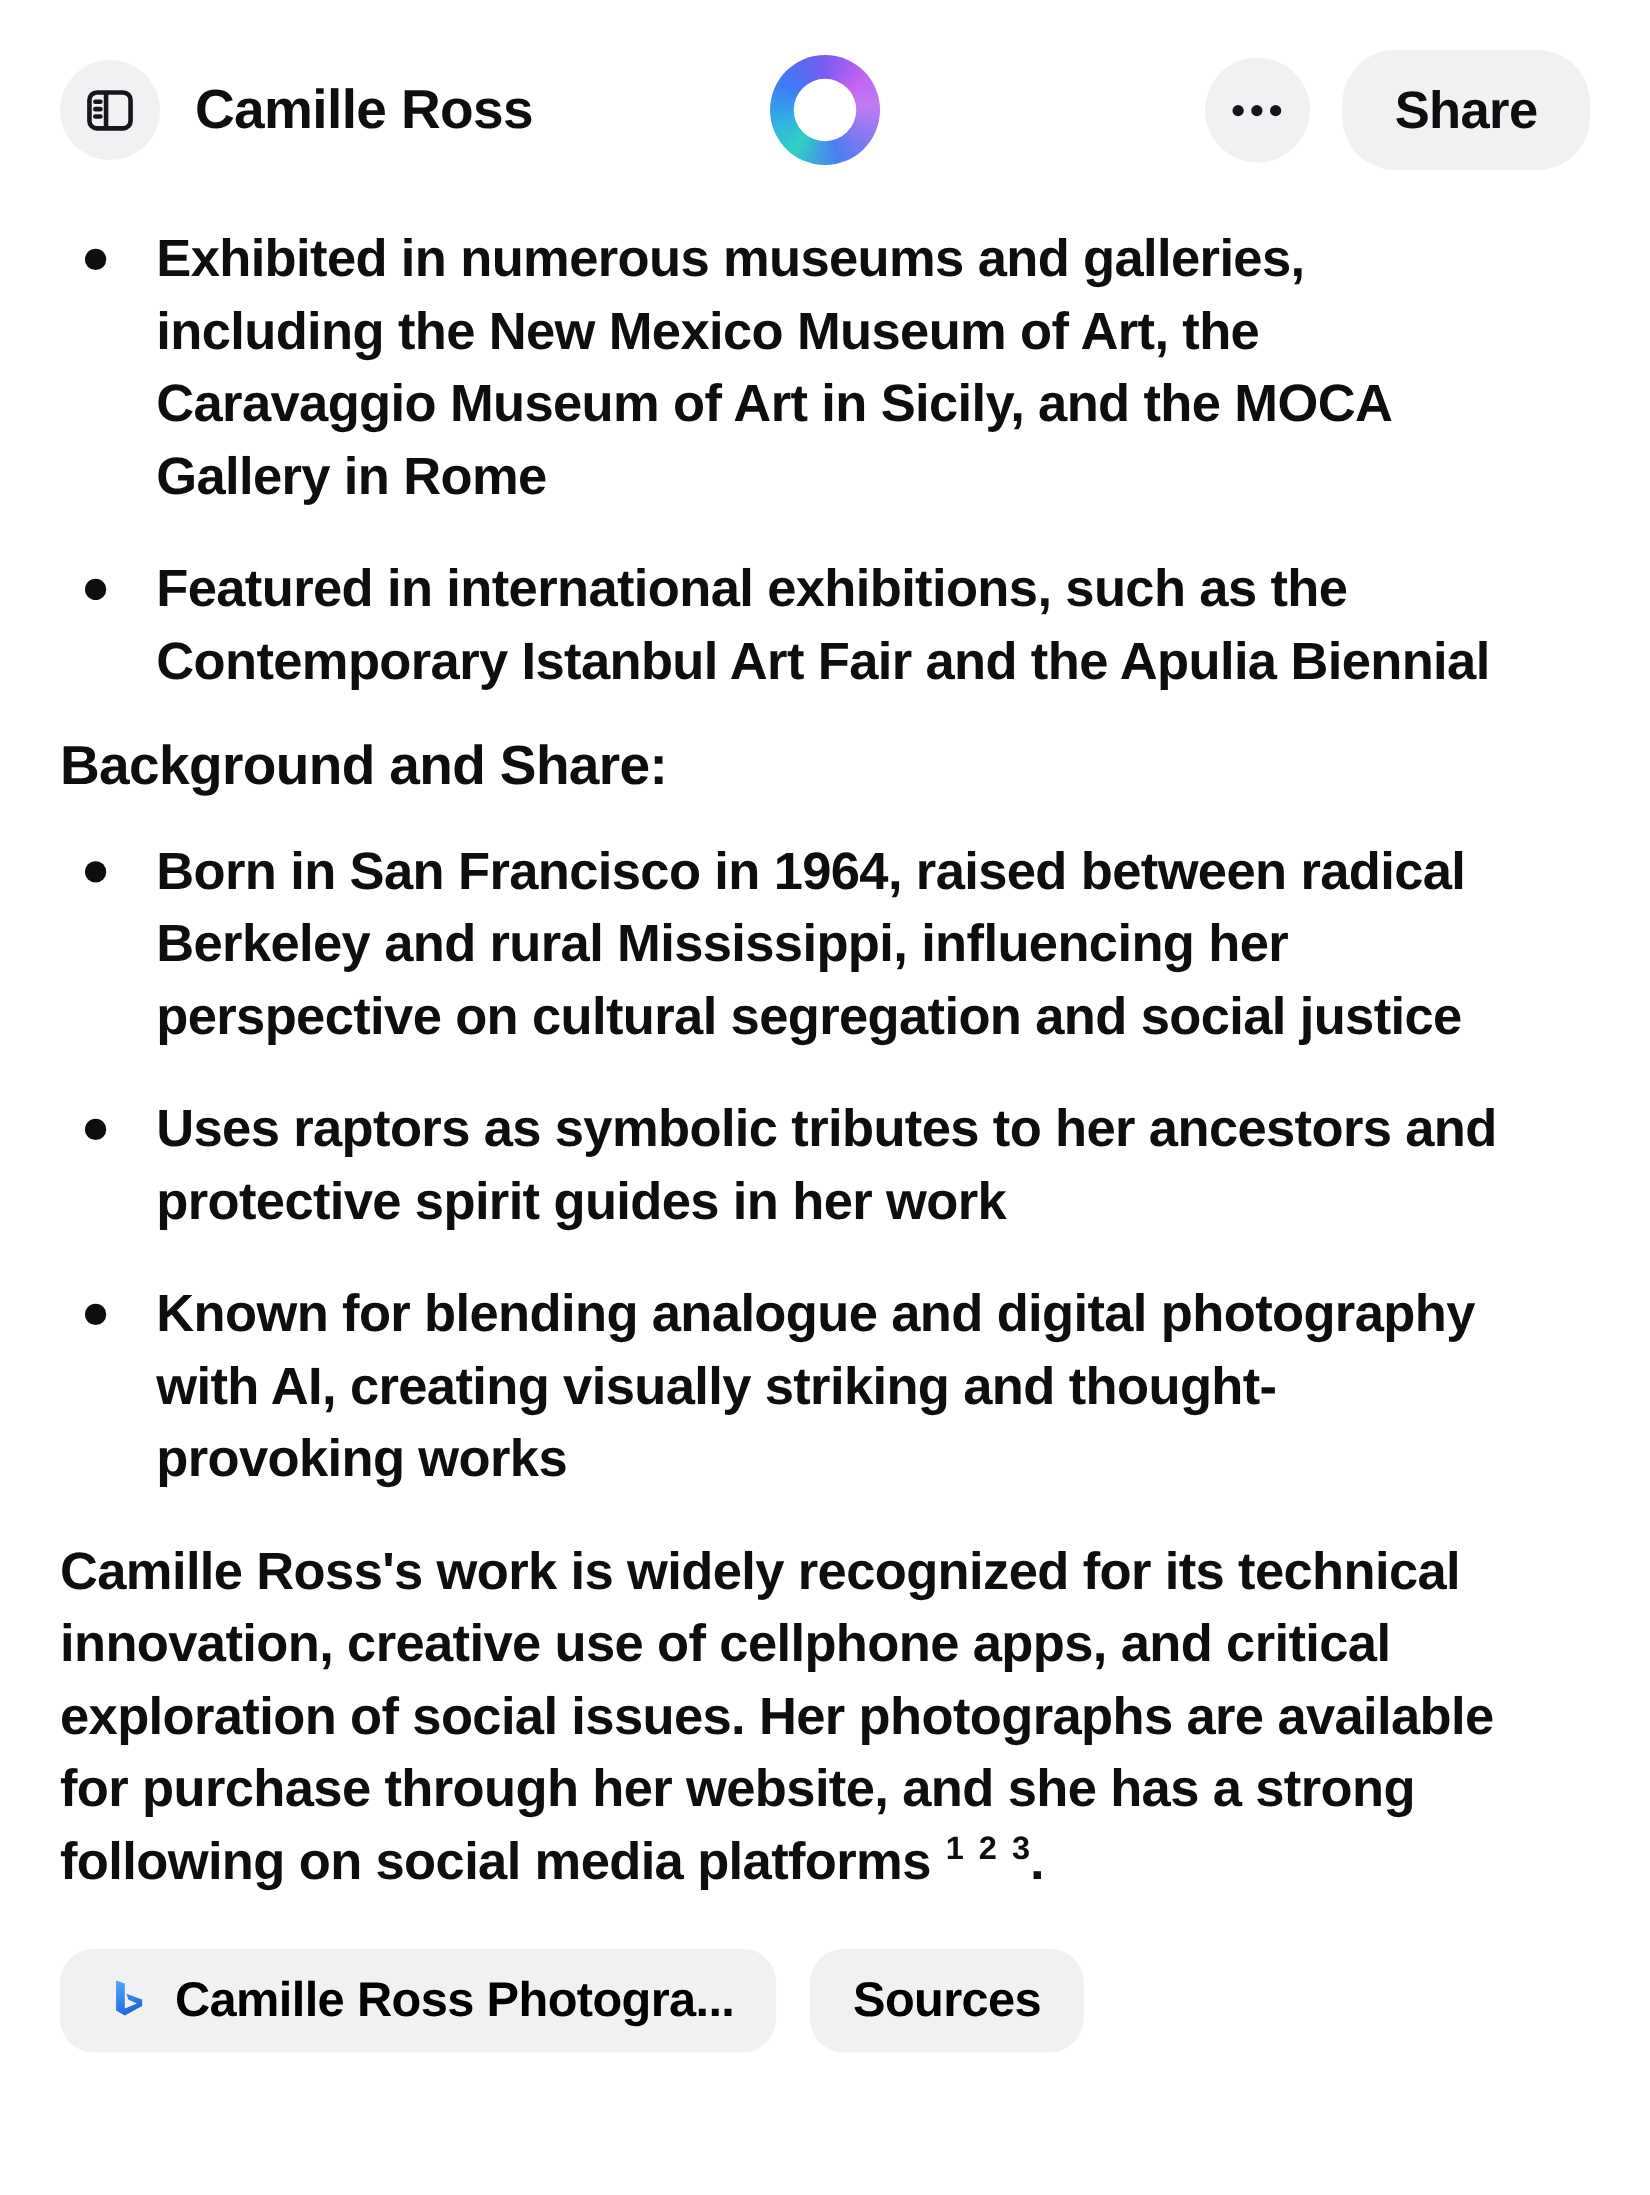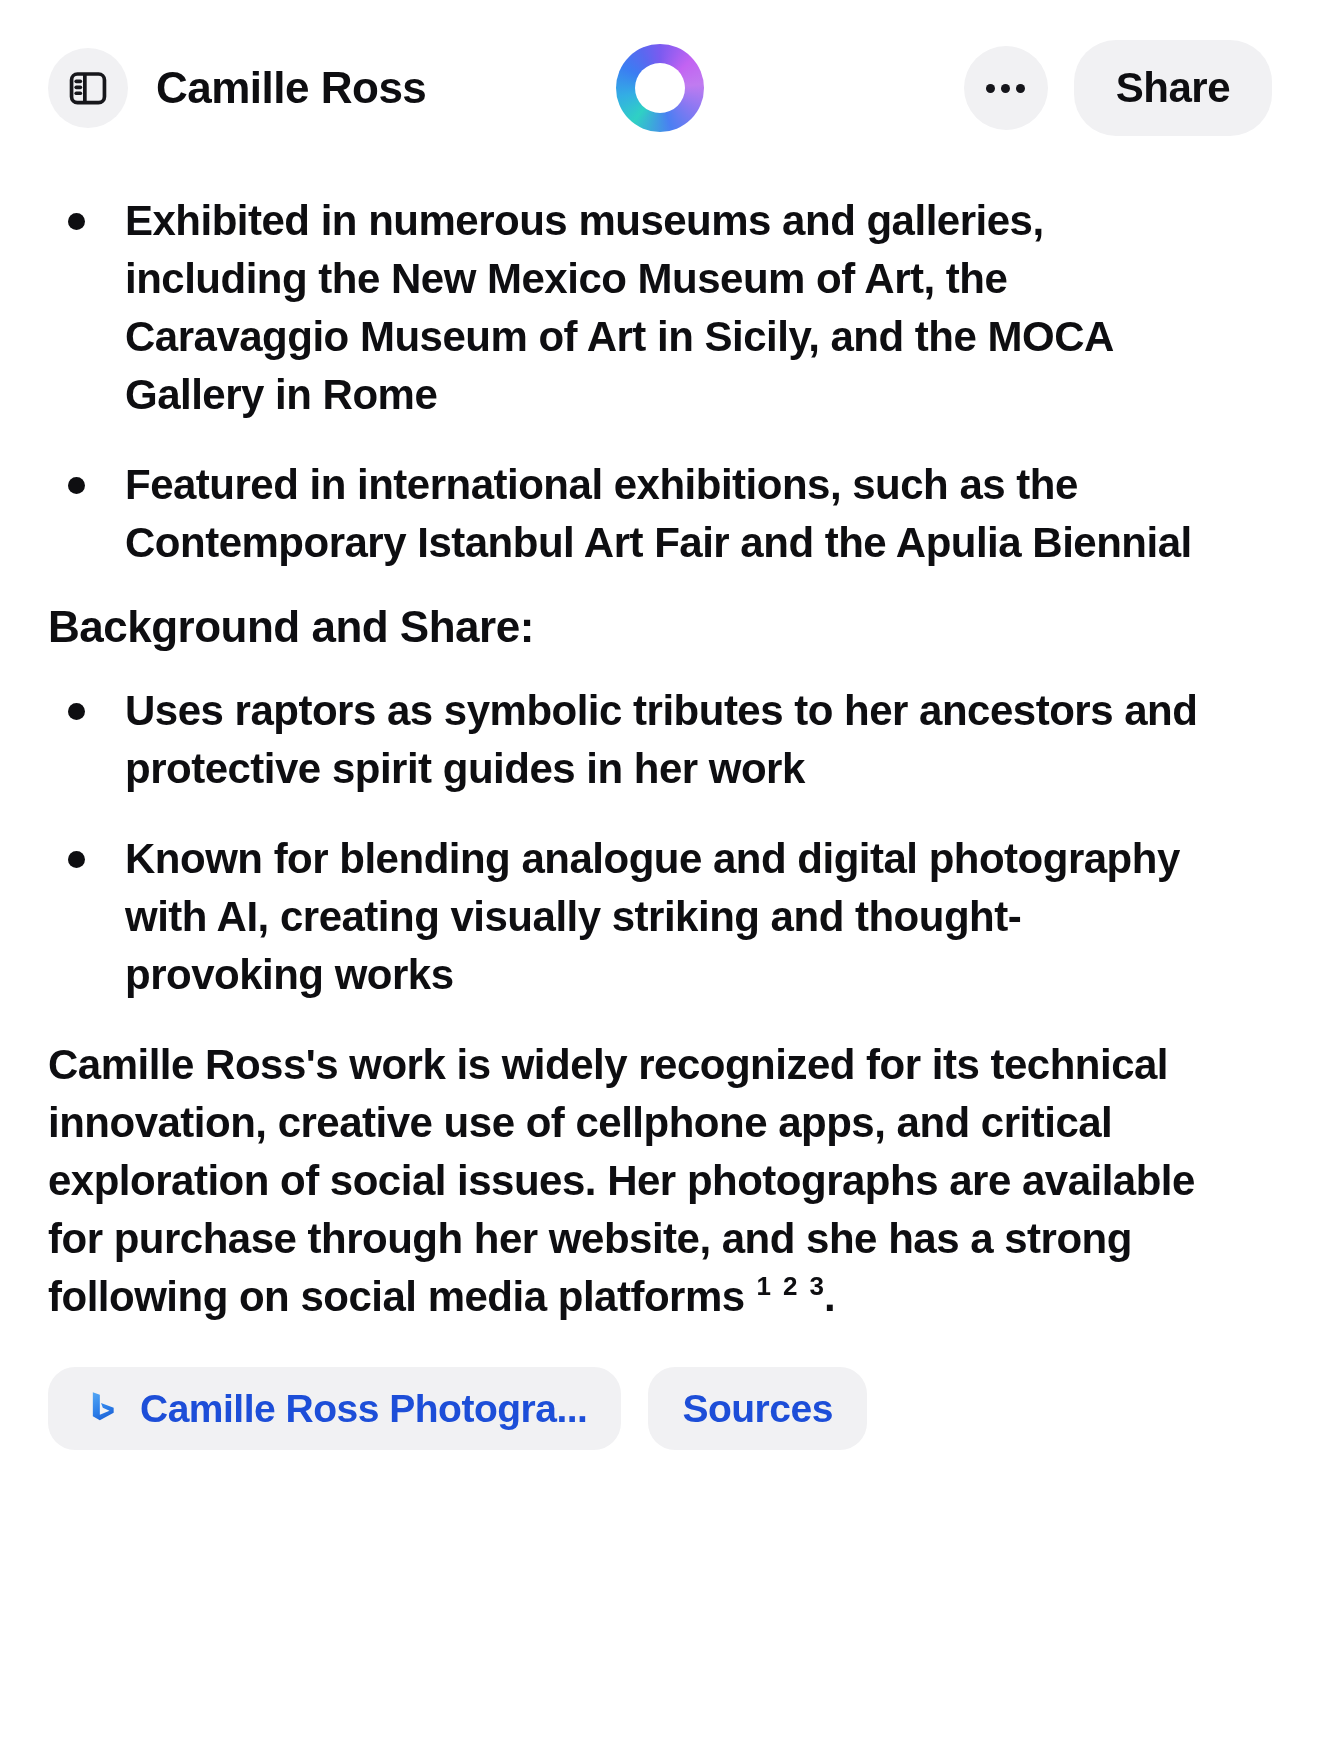--- a/index.html
+++ b/index.html
@@ -65,21 +65,21 @@
     background: #f1f1f3;
     border: none; cursor: pointer;
     display: flex; align-items: center;
     font-family: inherit;
     font-size: 42px; font-weight: 700;
     letter-spacing: -0.5px;
     color: #0e0e11;
   }
 
   
-  .content { margin-top: 60px; }
+  .content { margin-top: 46px; }
   .bullet-list { list-style: none; }
   .bullet-list li {
     position: relative;
     padding-left: 77px;
     margin-bottom: 32px;
     font-size: 42px;
     font-weight: 600;
     line-height: 58px;
     letter-spacing: -0.5px;
     max-width: 1170px;
@@ -127,21 +127,21 @@
   .chip {
     height: 83px;
     background: #f1f1f3;
     border: none; cursor: pointer;
     border-radius: 27px;
     display: flex; align-items: center;
     padding: 12px 34px;
     font-family: inherit;
     font-size: 39px; font-weight: 700;
     letter-spacing: -0.5px;
-    color: #1d4ed8;
+    color: #000000;
     white-space: nowrap;
   }
   .chip .bing { margin-right: 18px; flex: 0 0 auto; }
 </style>
 </head>
 <body>
 
 <div class="page">
 
   <div class="header">
@@ -179,20 +179,23 @@
         <span class="bullet-text">Exhibited in numerous museums and galleries, including the New Mexico Museum of Art, the Caravaggio Museum of Art in Sicily, and the MOCA Gallery in Rome</span>
       </li>
       <li>
         <span class="bullet-text">Featured in international exhibitions, such as the Contemporary Istanbul Art Fair and the Apulia Biennial</span>
       </li>
     </ul>
 
     <h2 class="section-heading">Background and Share:</h2>
 
     <ul class="bullet-list">
+      <li>
+        <span class="bullet-text">Born in San Francisco in 1964, raised between radical Berkeley and rural Mississippi, influencing her perspective on cultural segregation and social justice</span>
+      </li>
       <li>
         <span class="bullet-text">Uses raptors as symbolic tributes to her ancestors and protective spirit guides in her work</span>
       </li>
       <li>
         <span class="bullet-text">Known for blending analogue and digital photography with AI, creating visually striking and thought-provoking works</span>
       </li>
     </ul>
 
     <p class="closing-paragraph"><span>Camille Ross's work is widely recognized for its technical innovation, creative use of cellphone apps, and critical exploration of social issues. Her photographs are available for purchase through her website, and she has a strong following on social media platforms</span><span class="sup">1</span><span class="sup">2</span><span class="sup">3</span><span>.</span></p>
 

